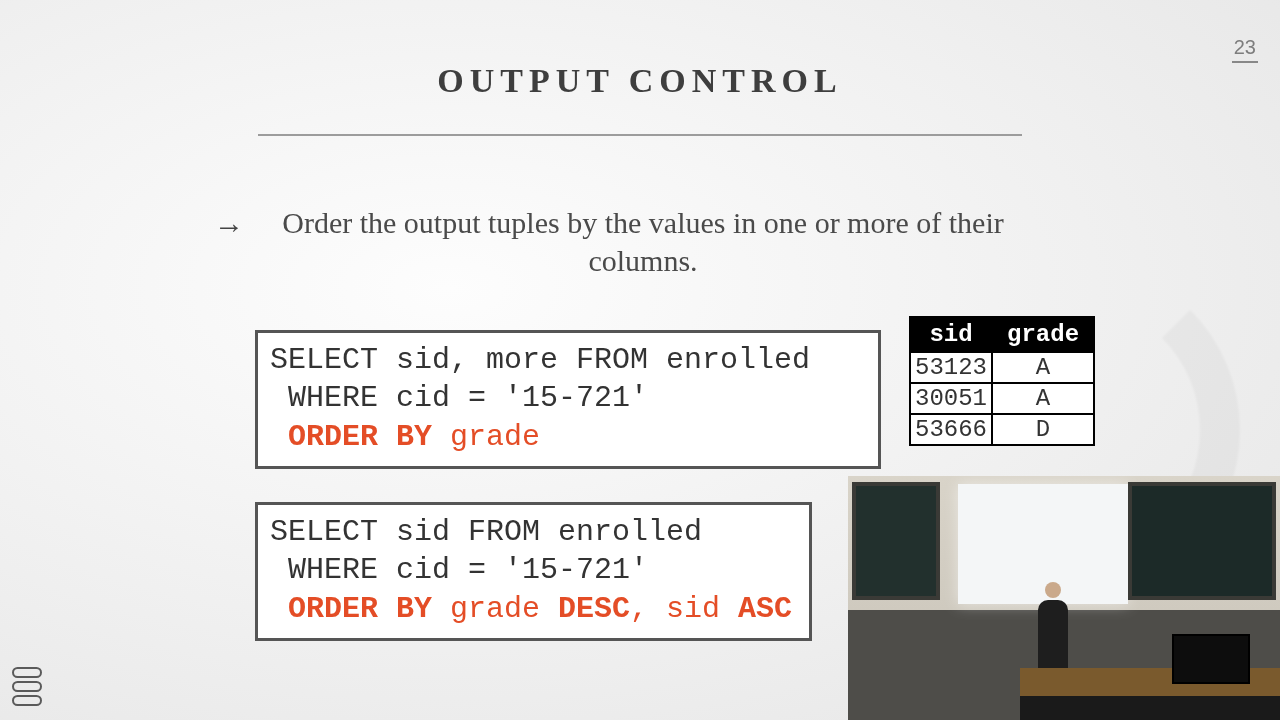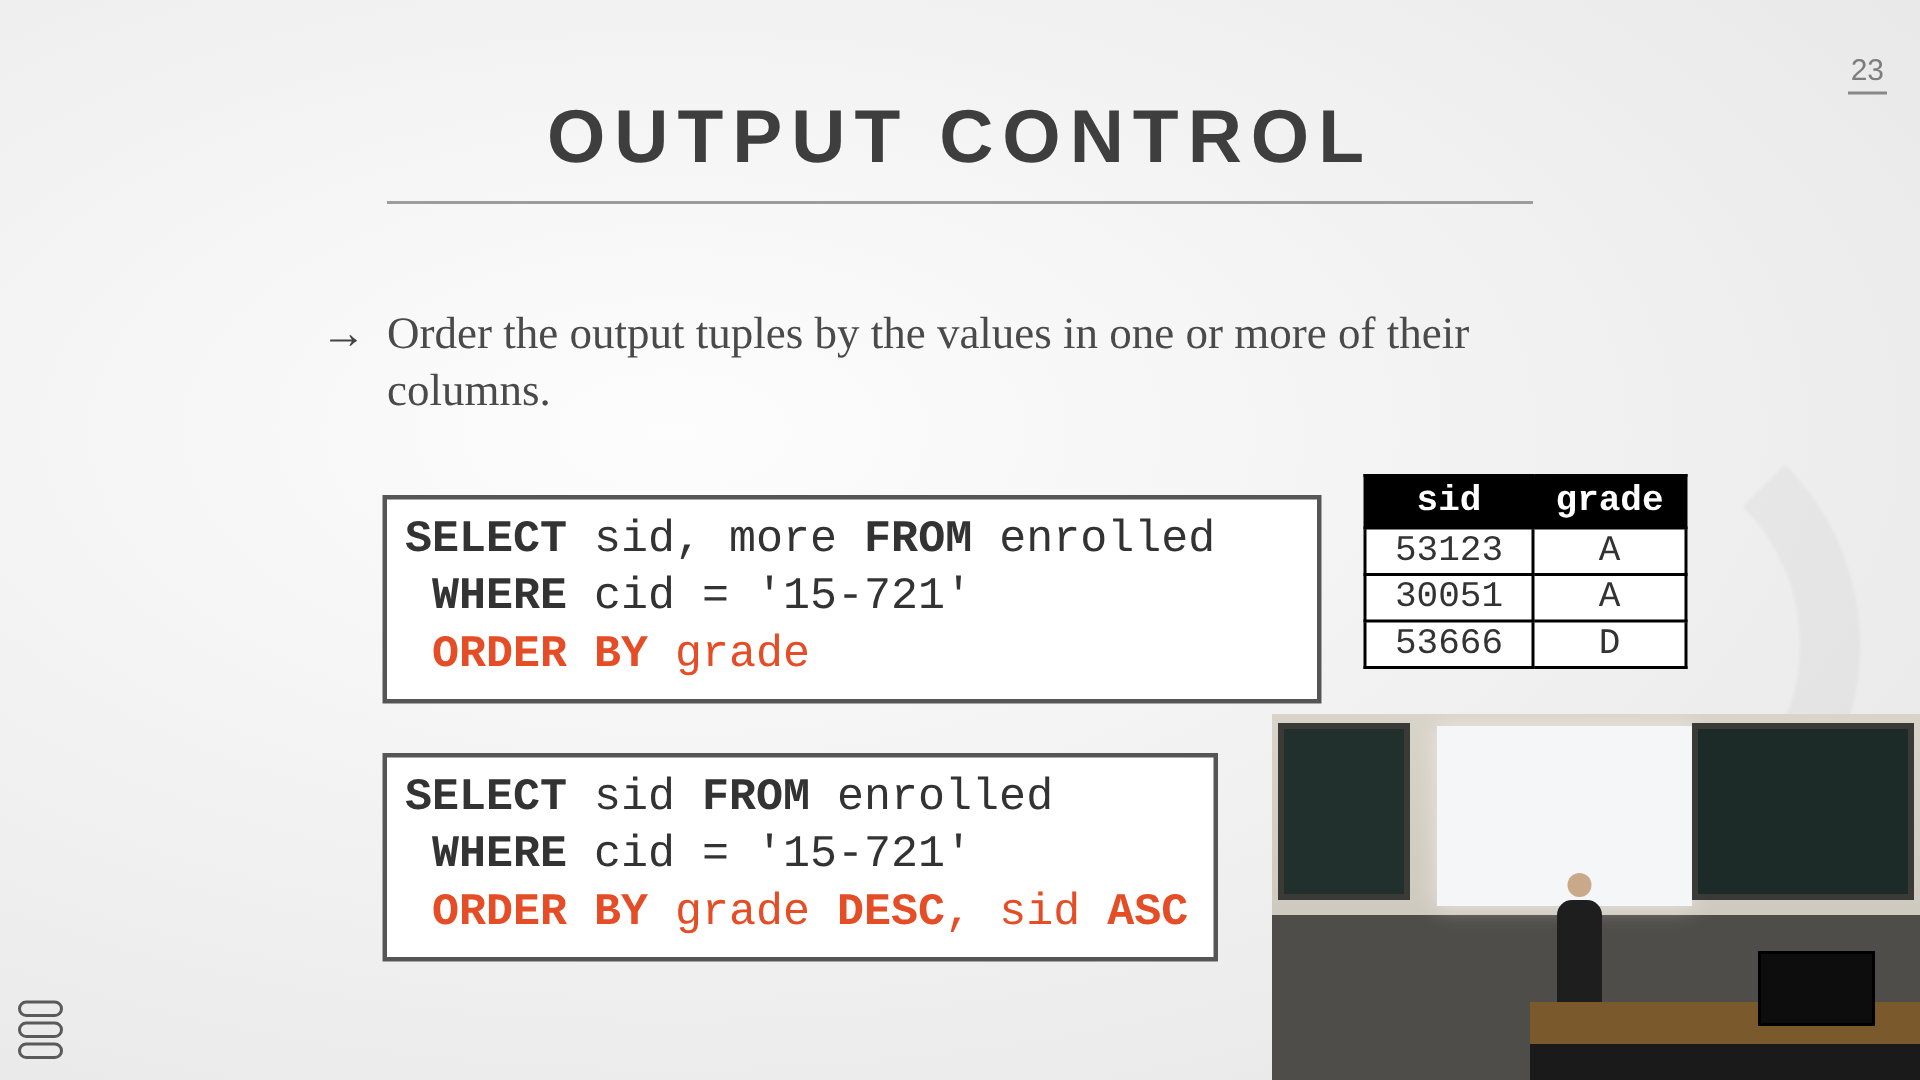--- a/index.html
+++ b/index.html
@@ -40,23 +40,23 @@
     padding: 0 2px 2px 2px;
     margin-top: 28px;
   }
 
   .title {
     position: absolute;
     top: 62px;
     left: 0;
     width: 100%;
     text-align: center;
-    font-family: Liberation Sans, sans-serif;
+    font-family: Liberation Serif, serif;
     font-weight: 800;
-    font-size: 50px;
+    font-size: 34px;
     letter-spacing: 6px;
     color: #3e3e3e;
   }
   .title-rule {
     position: absolute;
     top: 134px;
     left: 258px;
     width: 764px;
     height: 0;
     border-top: 2px solid #9c9c9c;
@@ -82,33 +82,33 @@
     font-size: 30px;
     color: #4a4a4a;
     line-height: 1.28;
   }
   .arrow {
     font-size: 30px;
     color: #444;
     padding-right: 14px;
     font-family: "Arial", sans-serif;
   }
-  .desc-text { max-width: 770px; }
+  .desc-text { max-width: 770px; text-align: center; }
 
   .code-box {
     border: 3px solid #555;
     background: #ffffff;
     padding: 8px 12px 10px 12px;
     font-family: "Consolas", "Menlo", "Courier New", monospace;
     font-size: 30px;
     line-height: 1.28;
     color: #333;
     white-space: pre;
   }
-  .code-box .kw { font-weight: 700; }
+  .code-box .kw { font-weight: 400; }
   .code-box .hl { color: #e44d26; }
   .code-box .hlb { color: #e44d26; font-weight: 700; }
 
   .code1-wrap {
     position: absolute;
     top: 330px;
     left: 255px;
     width: 626px;
   }
   .code2-wrap {
@@ -129,21 +129,21 @@
   }
   .result-table th {
     background: #000;
     color: #fff;
     font-weight: 700;
     padding: 3px 14px;
     border: 2px solid #000;
   }
   .result-table td {
     border: 2px solid #000;
-    padding: 1px 19px;
+    padding: 1px 4px;
     text-align: center;
     color: #333;
   }
   .result-table td.sid { text-align: left; }
 
   .footer-logo {
     position: absolute;
     left: 12px;
     bottom: 14px;
     display: flex;

